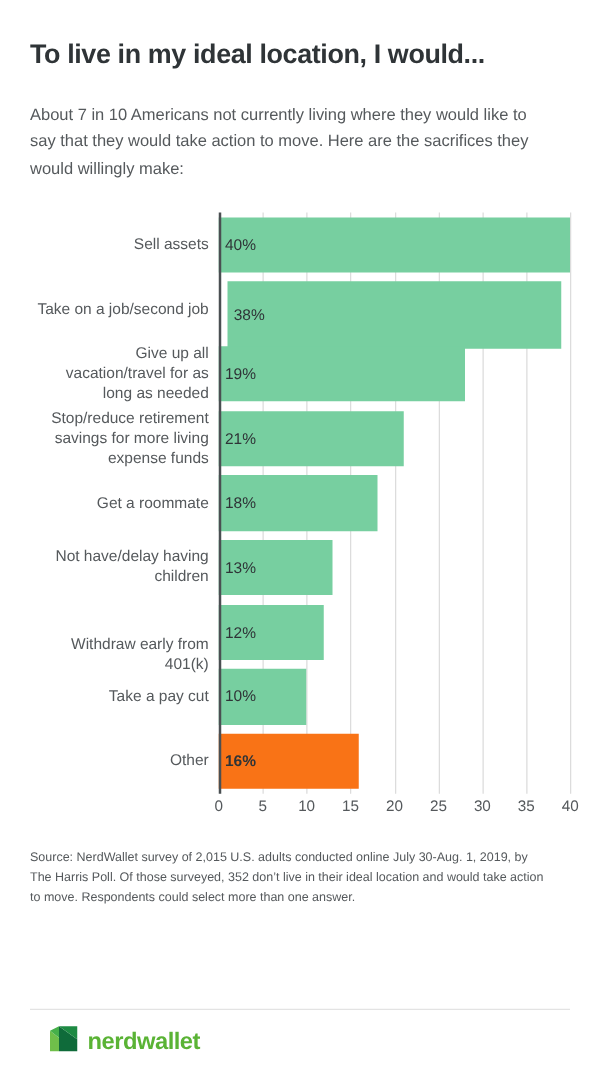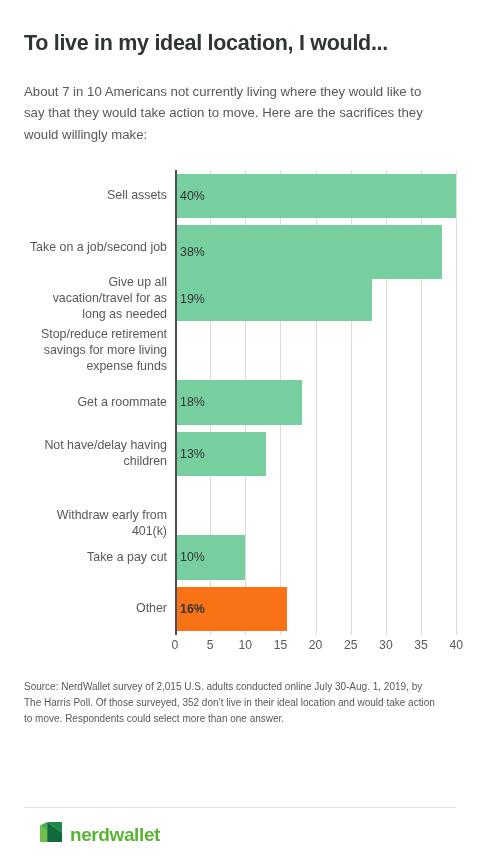--- a/index.html
+++ b/index.html
@@ -212,38 +212,48 @@
           <div class="gridline" style="left: 246.05px;"></div>
           <div class="gridline" style="left: 281.2px;"></div>
         </div>
       <div class="axis-line"></div>
       <div class="rows" id="rows">
           <div class="bar-row" style="top: 3.5px; height: 44.6667px;">
             <div class="bar" style="width: 281.2px; background: rgb(119, 207, 160);">
               <span class="bar-value">40%</span>
             </div>
           </div>
-          <div class="bar-row" style="top: 55.1667px; height: 54px;">
+          <div class="bar-row" style="top: 55.1667px; height: 54px; justify-content: center;">
             <div class="bar" style="width: 267.14px; background: rgb(119, 207, 160);">
               <span class="bar-value">38%</span>
             </div>
           </div>
           <div class="bar-row" style="top: 106.833px; height: 44.6667px;">
             <div class="bar" style="width: 196.84px; background: rgb(119, 207, 160);">
               <span class="bar-value">19%</span>
             </div>
           </div>
+          <div class="bar-row" style="top: 158.5px; height: 44.6667px;">
+            <div class="bar" style="width: 147.63px; background: rgb(119, 207, 160);">
+              <span class="bar-value">21%</span>
+            </div>
+          </div>
           <div class="bar-row" style="top: 210.167px; height: 44.6667px;">
             <div class="bar" style="width: 126.54px; background: rgb(119, 207, 160);">
               <span class="bar-value">18%</span>
             </div>
           </div>
           <div class="bar-row" style="top: 261.833px; height: 44.6667px;">
             <div class="bar" style="width: 91.39px; background: rgb(119, 207, 160);">
               <span class="bar-value">13%</span>
+            </div>
+          </div>
+          <div class="bar-row" style="top: 313.5px; height: 44.6667px;">
+            <div class="bar" style="width: 84.36px; background: rgb(119, 207, 160);">
+              <span class="bar-value">12%</span>
             </div>
           </div>
           <div class="bar-row" style="top: 365.167px; height: 44.6667px;">
             <div class="bar" style="width: 70.3px; background: rgb(119, 207, 160);">
               <span class="bar-value">10%</span>
             </div>
           </div>
           <div class="bar-row" style="top: 416.833px; height: 44.6667px;">
             <div class="bar" style="width: 112.48px; background: #f97316; font-weight: bold;">
               <span class="bar-value">16%</span>

